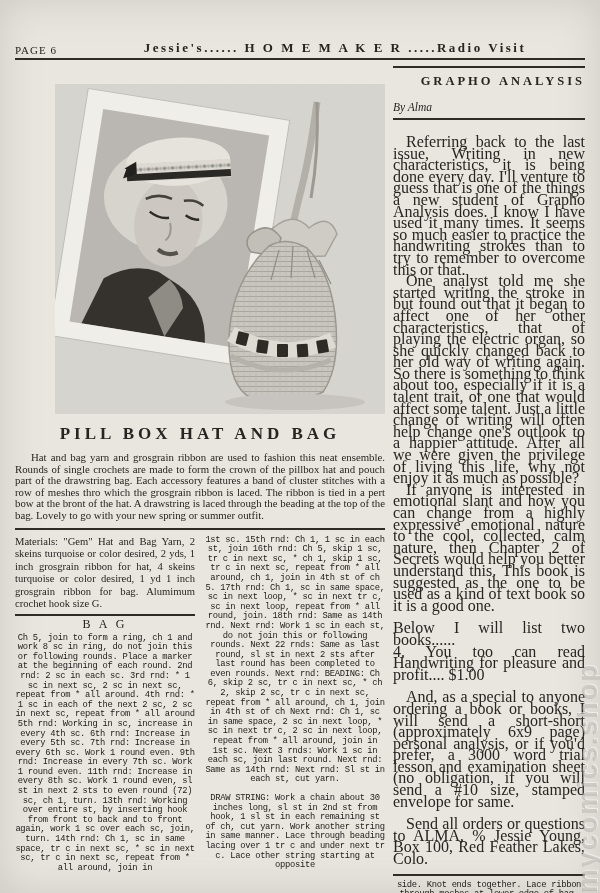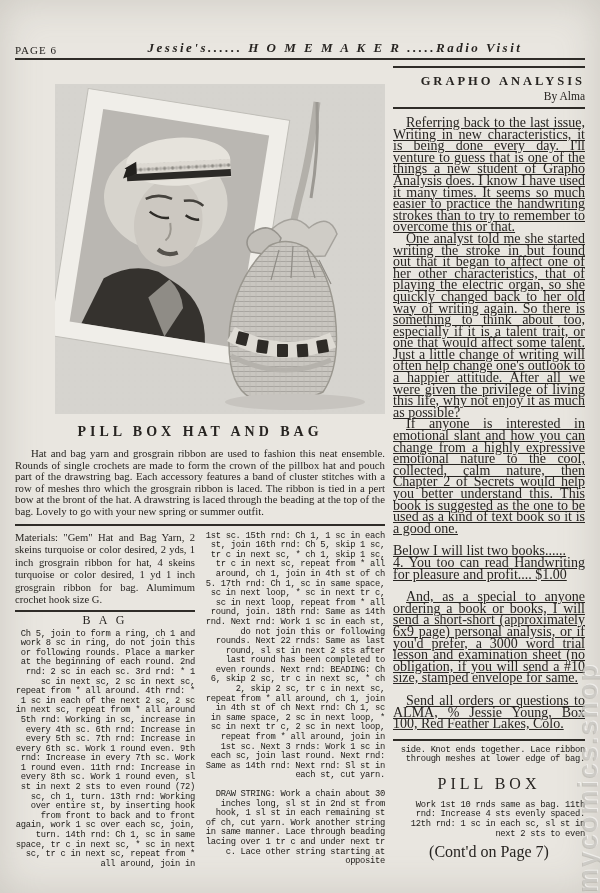--- a/index.html
+++ b/index.html
@@ -6,47 +6,47 @@
   .page{
     position:relative;width:600px;height:893px;margin:0 auto;
     background:#e9e6e0;color:#272421;overflow:hidden;
     box-shadow:inset 0 0 40px rgba(120,115,105,.25);
     font-family:"Liberation Serif", serif;
   }
   .inner{position:absolute;left:15px;top:24px;width:570px;}
   
   .hdr{display:flex;align-items:flex-end;height:32px;}
   .page-label{font-size:11px;letter-spacing:1px;width:90px;}
-  .masthead{flex:1;text-align:center;font-size:13px;font-weight:bold;letter-spacing:2.5px;font-style:italic;}
+  .masthead{flex:1;text-align:center;font-size:13px;font-weight:bold;letter-spacing:2.5px;}
   .hdr-rule{border-top:2px solid #2f2c28;margin-top:2px;}
   
   .main{display:flex;gap:8px;margin-top:6px;}
   .colL{width:370px;}
   .colR{width:192px;}
   
   .photo{margin:18px 0 0 40px;width:330px;height:330px;display:block;}
   
-  .art-title{text-align:center;font-size:14px;letter-spacing:4px;margin-top:10px;font-weight:600;}
+  .art-title{text-align:center;font-size:17px;letter-spacing:4px;margin-top:10px;font-weight:600;}
   .intro{font-size:10.8px;line-height:11.6px;text-align:justify;margin-top:8px;text-indent:16px;}
   .rule{border-top:2px solid #2f2c28;margin-top:6px;}
   .subcols{display:flex;gap:10px;margin-top:6px;}
   .subcol{width:180px;}
   .materials{font-size:10.6px;line-height:12.5px;text-align:justify;}
   .subrule{border-top:2px solid #2f2c28;margin-top:3px;}
   .bag-head{text-align:center;font-size:12px;letter-spacing:3px;margin:1px 0 2px 0;font-family:Liberation Serif, serif;}
   .mono{font-family:"Liberation Mono", monospace;font-size:8.8px;line-height:9.6px;
-        letter-spacing:-0.3px;text-align:right;color:#1d1b18;}
+        letter-spacing:-0.3px;text-align:center;color:#1d1b18;}
   .mono p{margin:0 0 9px 0;}
   .mono p:last-child{margin-bottom:0;}
   
   .colR .toprule{border-top:2px solid #2f2c28;margin-top:0px;}
   .grapho-title{text-align:right;font-size:12.5px;letter-spacing:3px;margin-top:6px;font-weight:600;}
-  .grapho-by{text-align:right;font-size:11.5px;margin-top:1px;}
+  .grapho-by{text-align:left;font-size:11.5px;margin-top:12px;font-style:italic;}
   .grapho-rule{border-top:2px solid #2f2c28;margin-top:5px;}
-  .rbody{font-size:14px;line-height:11.6px;text-align:justify;margin-top:8px;text-decoration:underline;}
+  .rbody{font-size:16px;line-height:11.6px;text-align:justify;margin-top:16px;}
   .rbody p{margin:0;text-indent:13px;}
   .rbody p.noindent{text-indent:0;}
   .rbody p.gap{margin-top:11px;}
   .cont-rule{border-top:2px solid #2f2c28;margin-top:9px;}
   .cont-mono{margin-top:5px;}
   .pill-head{text-align:center;font-size:16px;letter-spacing:4px;margin:10px 0 8px 0;}
   .contd{text-align:center;font-size:16px;margin-top:4px;}
   
   .watermark{
     position:absolute;right:-4px;bottom:0px;height:270px;

